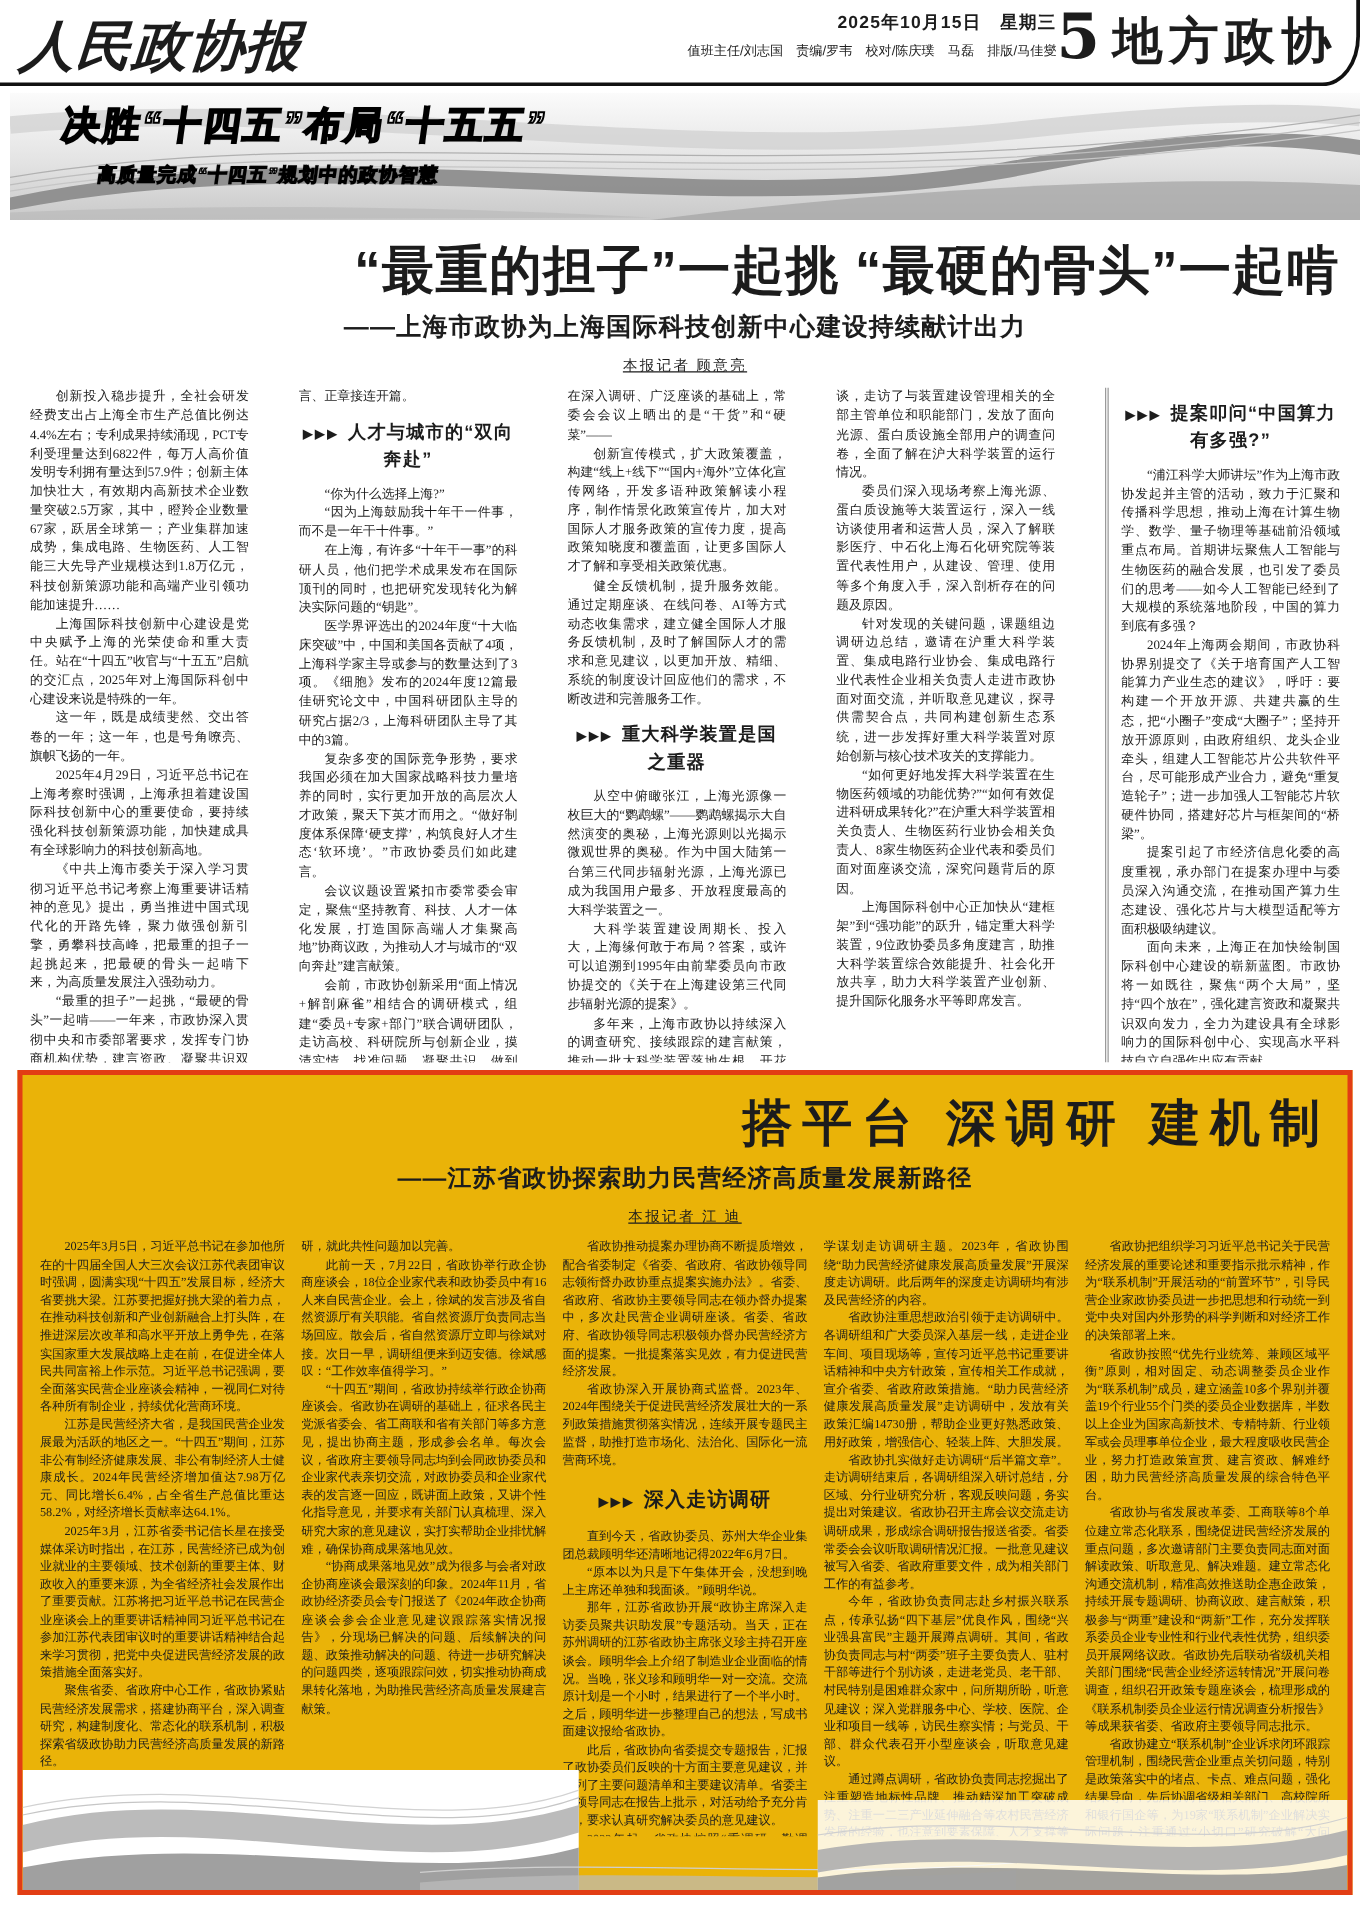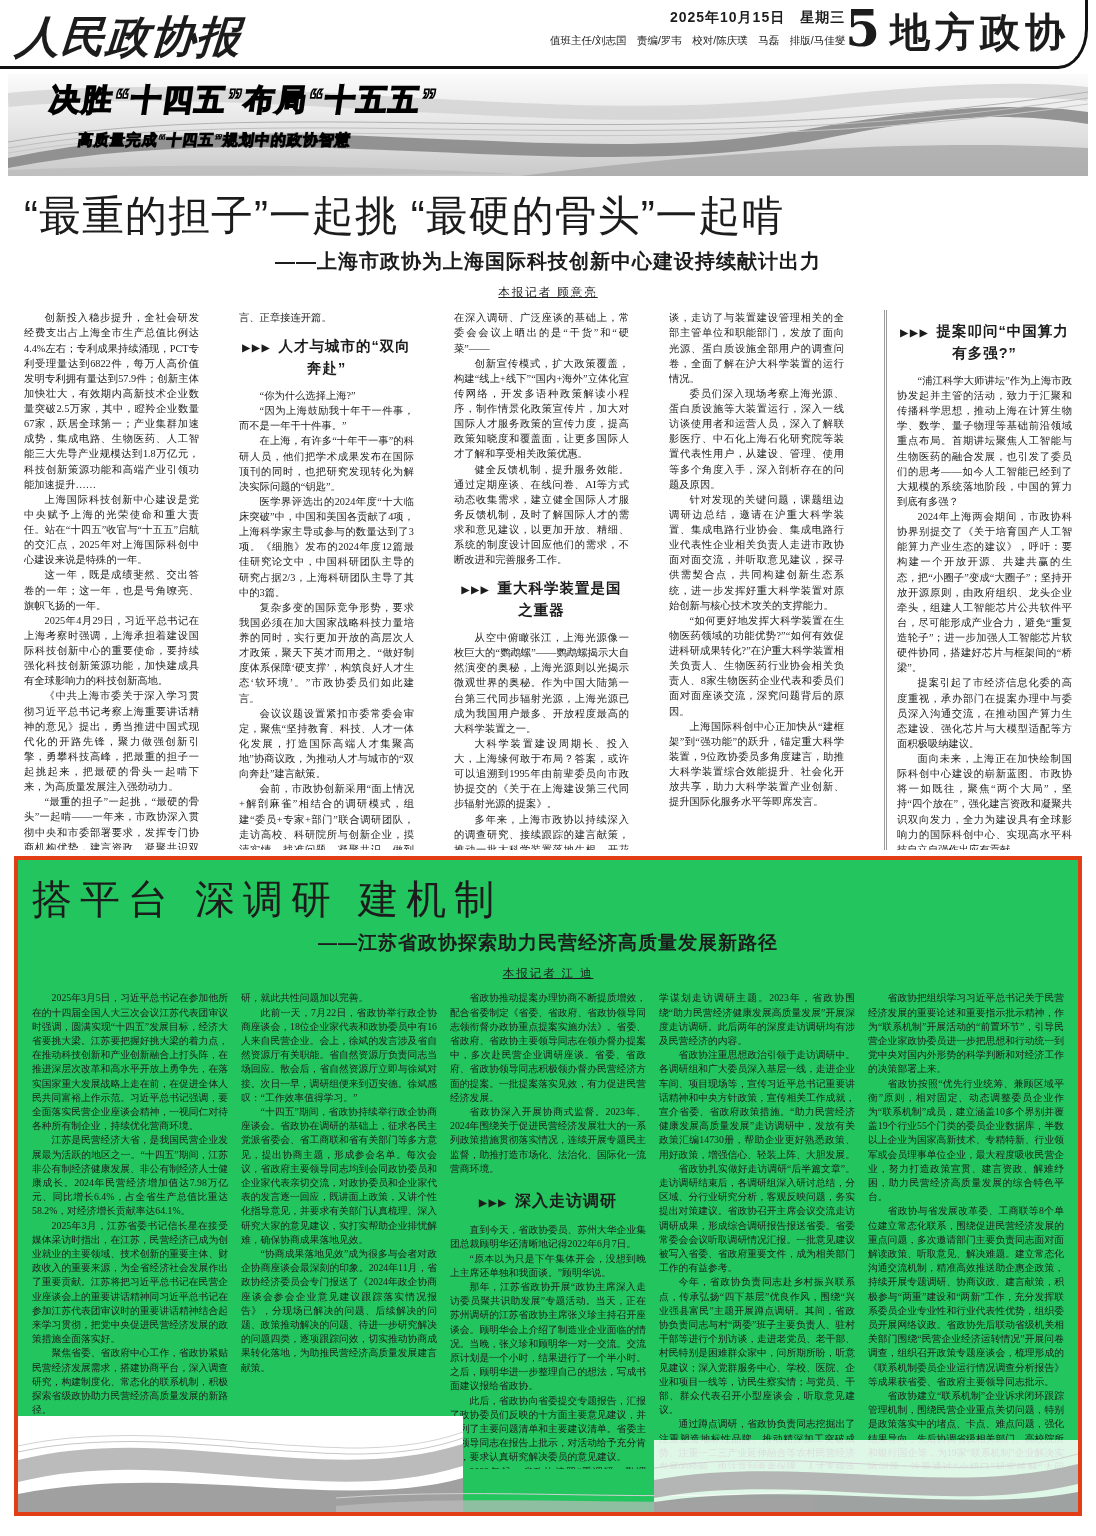--- a/index.html
+++ b/index.html
@@ -25,37 +25,37 @@
   .banner svg{position:absolute;inset:0;width:100%;height:100%;}
   .banner-text{position:absolute;left:42px;top:6px;}
   .banner-title{font-family:"Liberation Sans",sans-serif;font-weight:900;font-size:30px;
                 color:#fff;-webkit-text-stroke:1.6px #000;text-shadow:0 0 1px #000;
                 transform:skewX(-8deg);letter-spacing:2px;}
   .banner-subtitle{font-family:"Liberation Sans",sans-serif;font-weight:900;font-size:15px;
                    margin:10px 0 0 28px;color:#fff;-webkit-text-stroke:1px #000;
                    text-shadow:0 0 1px #000;transform:skewX(-8deg);letter-spacing:1px;}
   
   .art{padding:0 24px;}
-  .art h1{font-family:"Liberation Sans",sans-serif;font-weight:400;text-align:left;
+  .art h1{font-family:"Liberation Sans",sans-serif;font-weight:700;text-align:right;
           font-size:42px;margin:16px 0 4px;letter-spacing:1px;line-height:1.15;}
   .art h2{font-family:"Liberation Sans",sans-serif;font-weight:bold;text-align:center;
           font-size:20px;margin:8px 0 2px;letter-spacing:1px;}
   .byline{text-align:center;font-size:11.5px;margin:10px 0 10px;letter-spacing:2px;text-decoration:underline;}
   .cols{display:flex;gap:13px;overflow:hidden;}
   .col{flex:1 1 0;min-width:0;overflow:hidden;text-align:justify;}
   .a1 .cols{height:540px;gap:40px;}
   .a1 .col{font-size:10.3px;line-height:1.47;}
   .a1 .col:nth-child(5){border-left:3px double #9a9a9a;padding-left:10px;}
   p.para{margin:0;text-indent:2em;}
   p.cont{margin:0;text-indent:0;}
   .sec-head{font-family:"Liberation Sans",sans-serif;font-weight:900;text-align:center;
             font-size:14.5px;margin:11px 0 9px;letter-spacing:1px;}
   .sec-head .tri{font-size:10px;margin-right:7px;letter-spacing:2px;}
   
-  .redbox{position:relative;margin:6px 14px 0;border:4px solid #e23d14;background:#22c55e;
+  .redbox{position:relative;margin:6px 14px 0;border:4px solid #e23d14;background:#eab308;
           padding:4px 14px 0;height:648px;overflow:hidden;}
   .redbox h1{font-size:40px;margin:12px 0 2px;letter-spacing:8px;}
   .redbox h2{font-size:19px;font-weight:bold;}
   .a2 .cols{height:478px;}
   .a2 .col{font-size:9.8px;line-height:1.45;}
   .a2 .sec-head{font-size:16px;margin:13px 0 11px;}
   .wave-bl{position:absolute;left:0;bottom:0;width:42%;height:96px;}
   .wave-br{position:absolute;right:0;bottom:0;width:40%;height:72px;}
   .wave-bc{position:absolute;left:30%;bottom:0;width:45%;height:26px;}
   .wave-bl svg,.wave-br svg,.wave-bc svg{width:100%;height:100%;display:block;}

